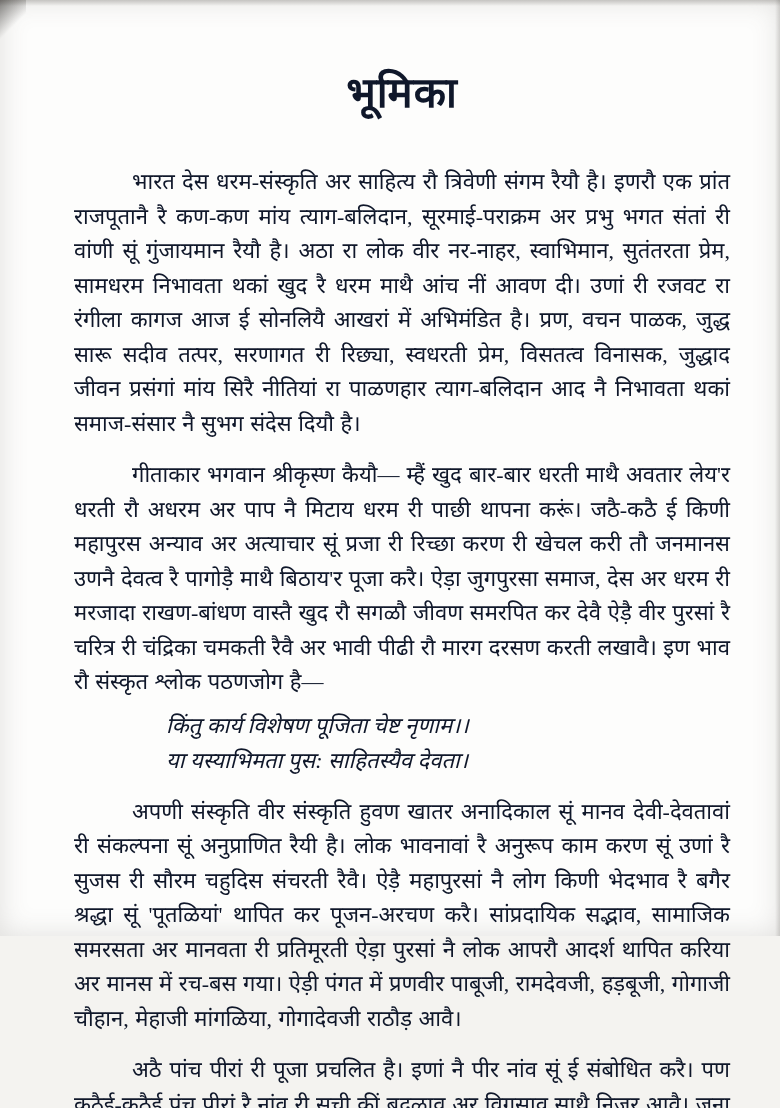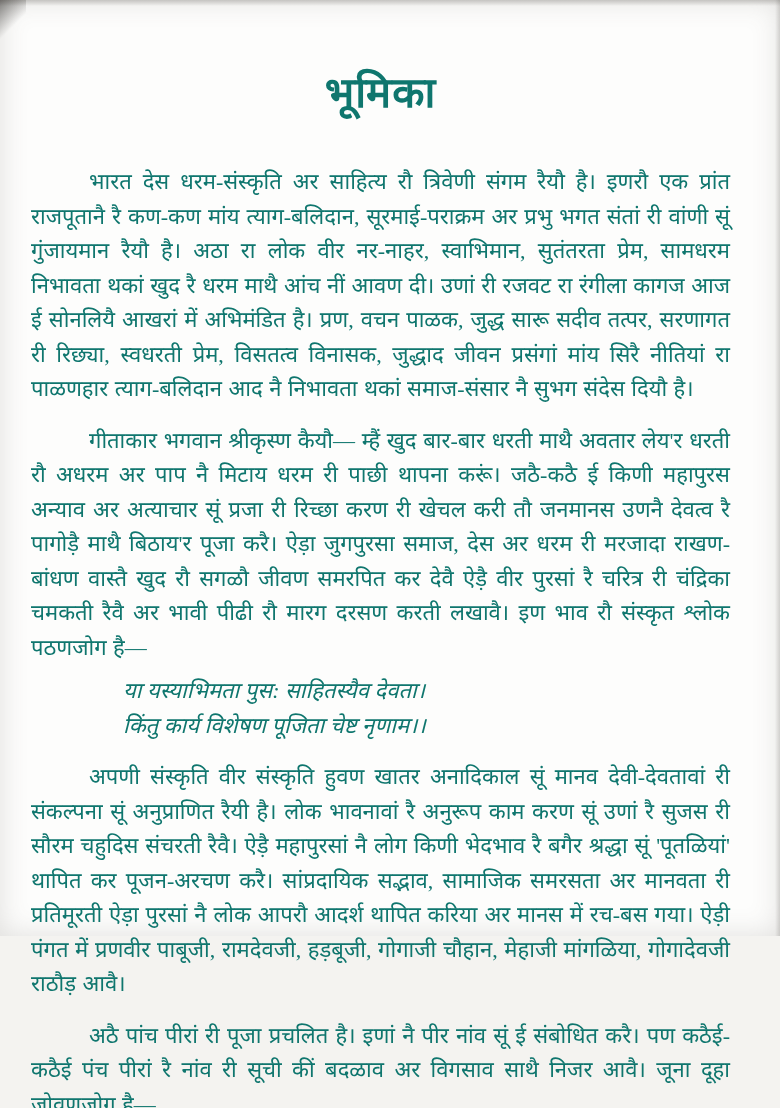--- a/index.html
+++ b/index.html
@@ -9,23 +9,23 @@
     height: 1108px;
     background: #f4f3f0;
     overflow: hidden;
   }
 
   .page {
     position: relative;
     width: 780px;
     height: 936px;
     background: #fdfdfc;
-    color: #0f766e;
+    color: #0f172a;
     font-family: "Liberation Serif", "DejaVu Serif", serif;
-    padding: 62px 50px 18px 31px;
+    padding: 62px 50px 18px 74px;
     box-shadow: inset 0 0 28px rgba(90,85,75,0.18);
   }
 
   
   .artifact-tl {
     position: absolute; top: 0; left: 0;
     width: 26px; height: 40px;
     background: linear-gradient(135deg, rgba(40,38,35,0.55) 0%, rgba(40,38,35,0) 60%);
     pointer-events: none;
   }
@@ -79,21 +79,21 @@
   <div class="artifact-right"></div>
 
   <h1 class="title">भूमिका</h1>
 
   <div class="body-text">
     <p class="para">भारत देस धरम-संस्कृति अर साहित्य रौ त्रिवेणी संगम रैयौ है। इणरौ एक प्रांत राजपूतानै रै कण-कण मांय त्याग-बलिदान, सूरमाई-पराक्रम अर प्रभु भगत संतां री वांणी सूं गुंजायमान रैयौ है। अठा रा लोक वीर नर-नाहर, स्वाभिमान, सुतंतरता प्रेम, सामधरम निभावता थकां खुद रै धरम माथै आंच नीं आवण दी। उणां री रजवट रा रंगीला कागज आज ई सोनलियै आखरां में अभिमंडित है। प्रण, वचन पाळक, जुद्ध सारू सदीव तत्पर, सरणागत री रिछ्या, स्वधरती प्रेम, विसतत्व विनासक, जुद्धाद जीवन प्रसंगां मांय सिरै नीतियां रा पाळणहार त्याग-बलिदान आद नै निभावता थकां समाज-संसार नै सुभग संदेस दियौ है।</p>
 
     <p class="para">गीताकार भगवान श्रीकृस्ण कैयौ— म्हैं खुद बार-बार धरती माथै अवतार लेय'र धरती रौ अधरम अर पाप नै मिटाय धरम री पाछी थापना करूं। जठै-कठै ई किणी महापुरस अन्याव अर अत्याचार सूं प्रजा री रिच्छा करण री खेचल करी तौ जनमानस उणनै देवत्व रै पागोड़ै माथै बिठाय'र पूजा करै। ऐड़ा जुगपुरसा समाज, देस अर धरम री मरजादा राखण-बांधण वास्तै खुद रौ सगळौ जीवण समरपित कर देवै ऐड़ै वीर पुरसां रै चरित्र री चंद्रिका चमकती रैवै अर भावी पीढी रौ मारग दरसण करती लखावै। इण भाव रौ संस्कृत श्लोक पठणजोग है—</p>
 
     <div class="verse">
+      <span class="verse-line">किंतु कार्य विशेषण पूजिता चेष्ट नृणाम।।</span>
       <span class="verse-line">या यस्याभिमता पुस: साहितस्यैव देवता।</span>
-      <span class="verse-line">किंतु कार्य विशेषण पूजिता चेष्ट नृणाम।।</span>
     </div>
 
     <p class="para">अपणी संस्कृति वीर संस्कृति हुवण खातर अनादिकाल सूं मानव देवी-देवतावां री संकल्पना सूं अनुप्राणित रैयी है। लोक भावनावां रै अनुरूप काम करण सूं उणां रै सुजस री सौरम चहुदिस संचरती रैवै। ऐड़ै महापुरसां नै लोग किणी भेदभाव रै बगैर श्रद्धा सूं 'पूतळियां' थापित कर पूजन-अरचण करै। सांप्रदायिक सद्भाव, सामाजिक समरसता अर मानवता री प्रतिमूरती ऐड़ा पुरसां नै लोक आपरौ आदर्श थापित करिया अर मानस में रच-बस गया। ऐड़ी पंगत में प्रणवीर पाबूजी, रामदेवजी, हड़बूजी, गोगाजी चौहान, मेहाजी मांगळिया, गोगादेवजी राठौड़ आवै।</p>
 
     <p class="para">अठै पांच पीरां री पूजा प्रचलित है। इणां नै पीर नांव सूं ई संबोधित करै। पण कठैई-कठैई पंच पीरां रै नांव री सूची कीं बदळाव अर विगसाव साथै निजर आवै। जूना दूहा जोवणजोग है—</p>
   </div>
 </div>
 
 </body></html>

